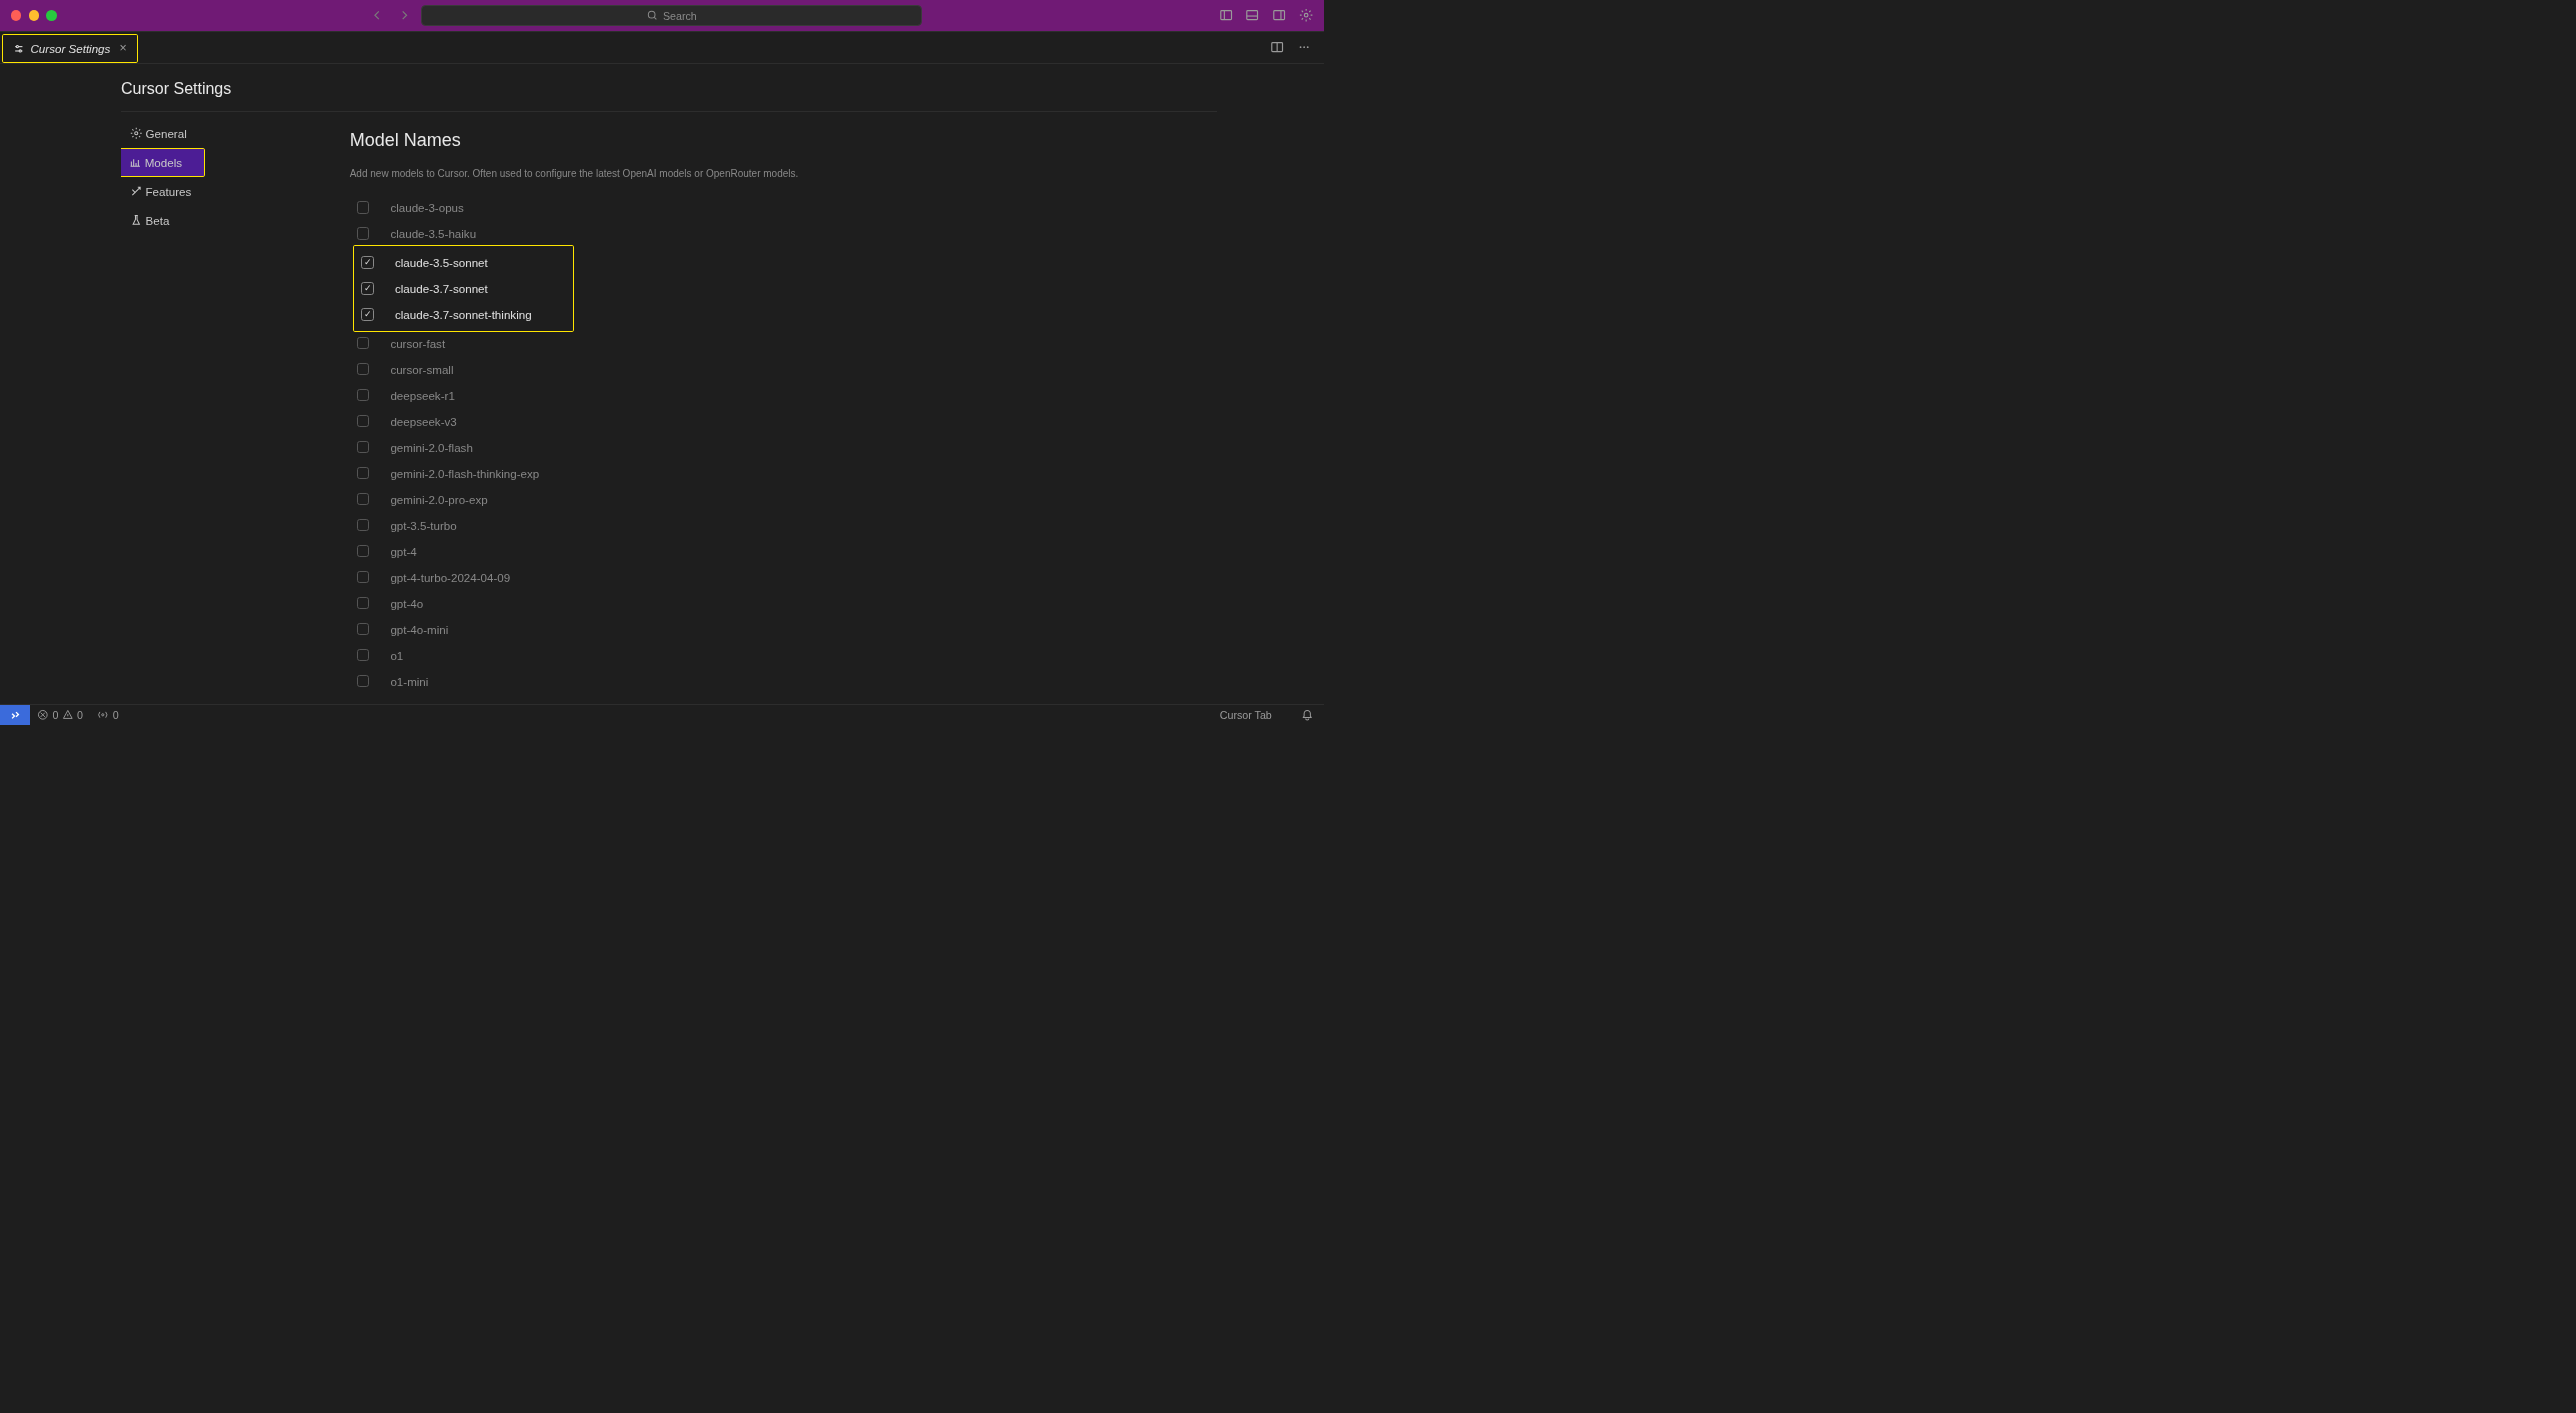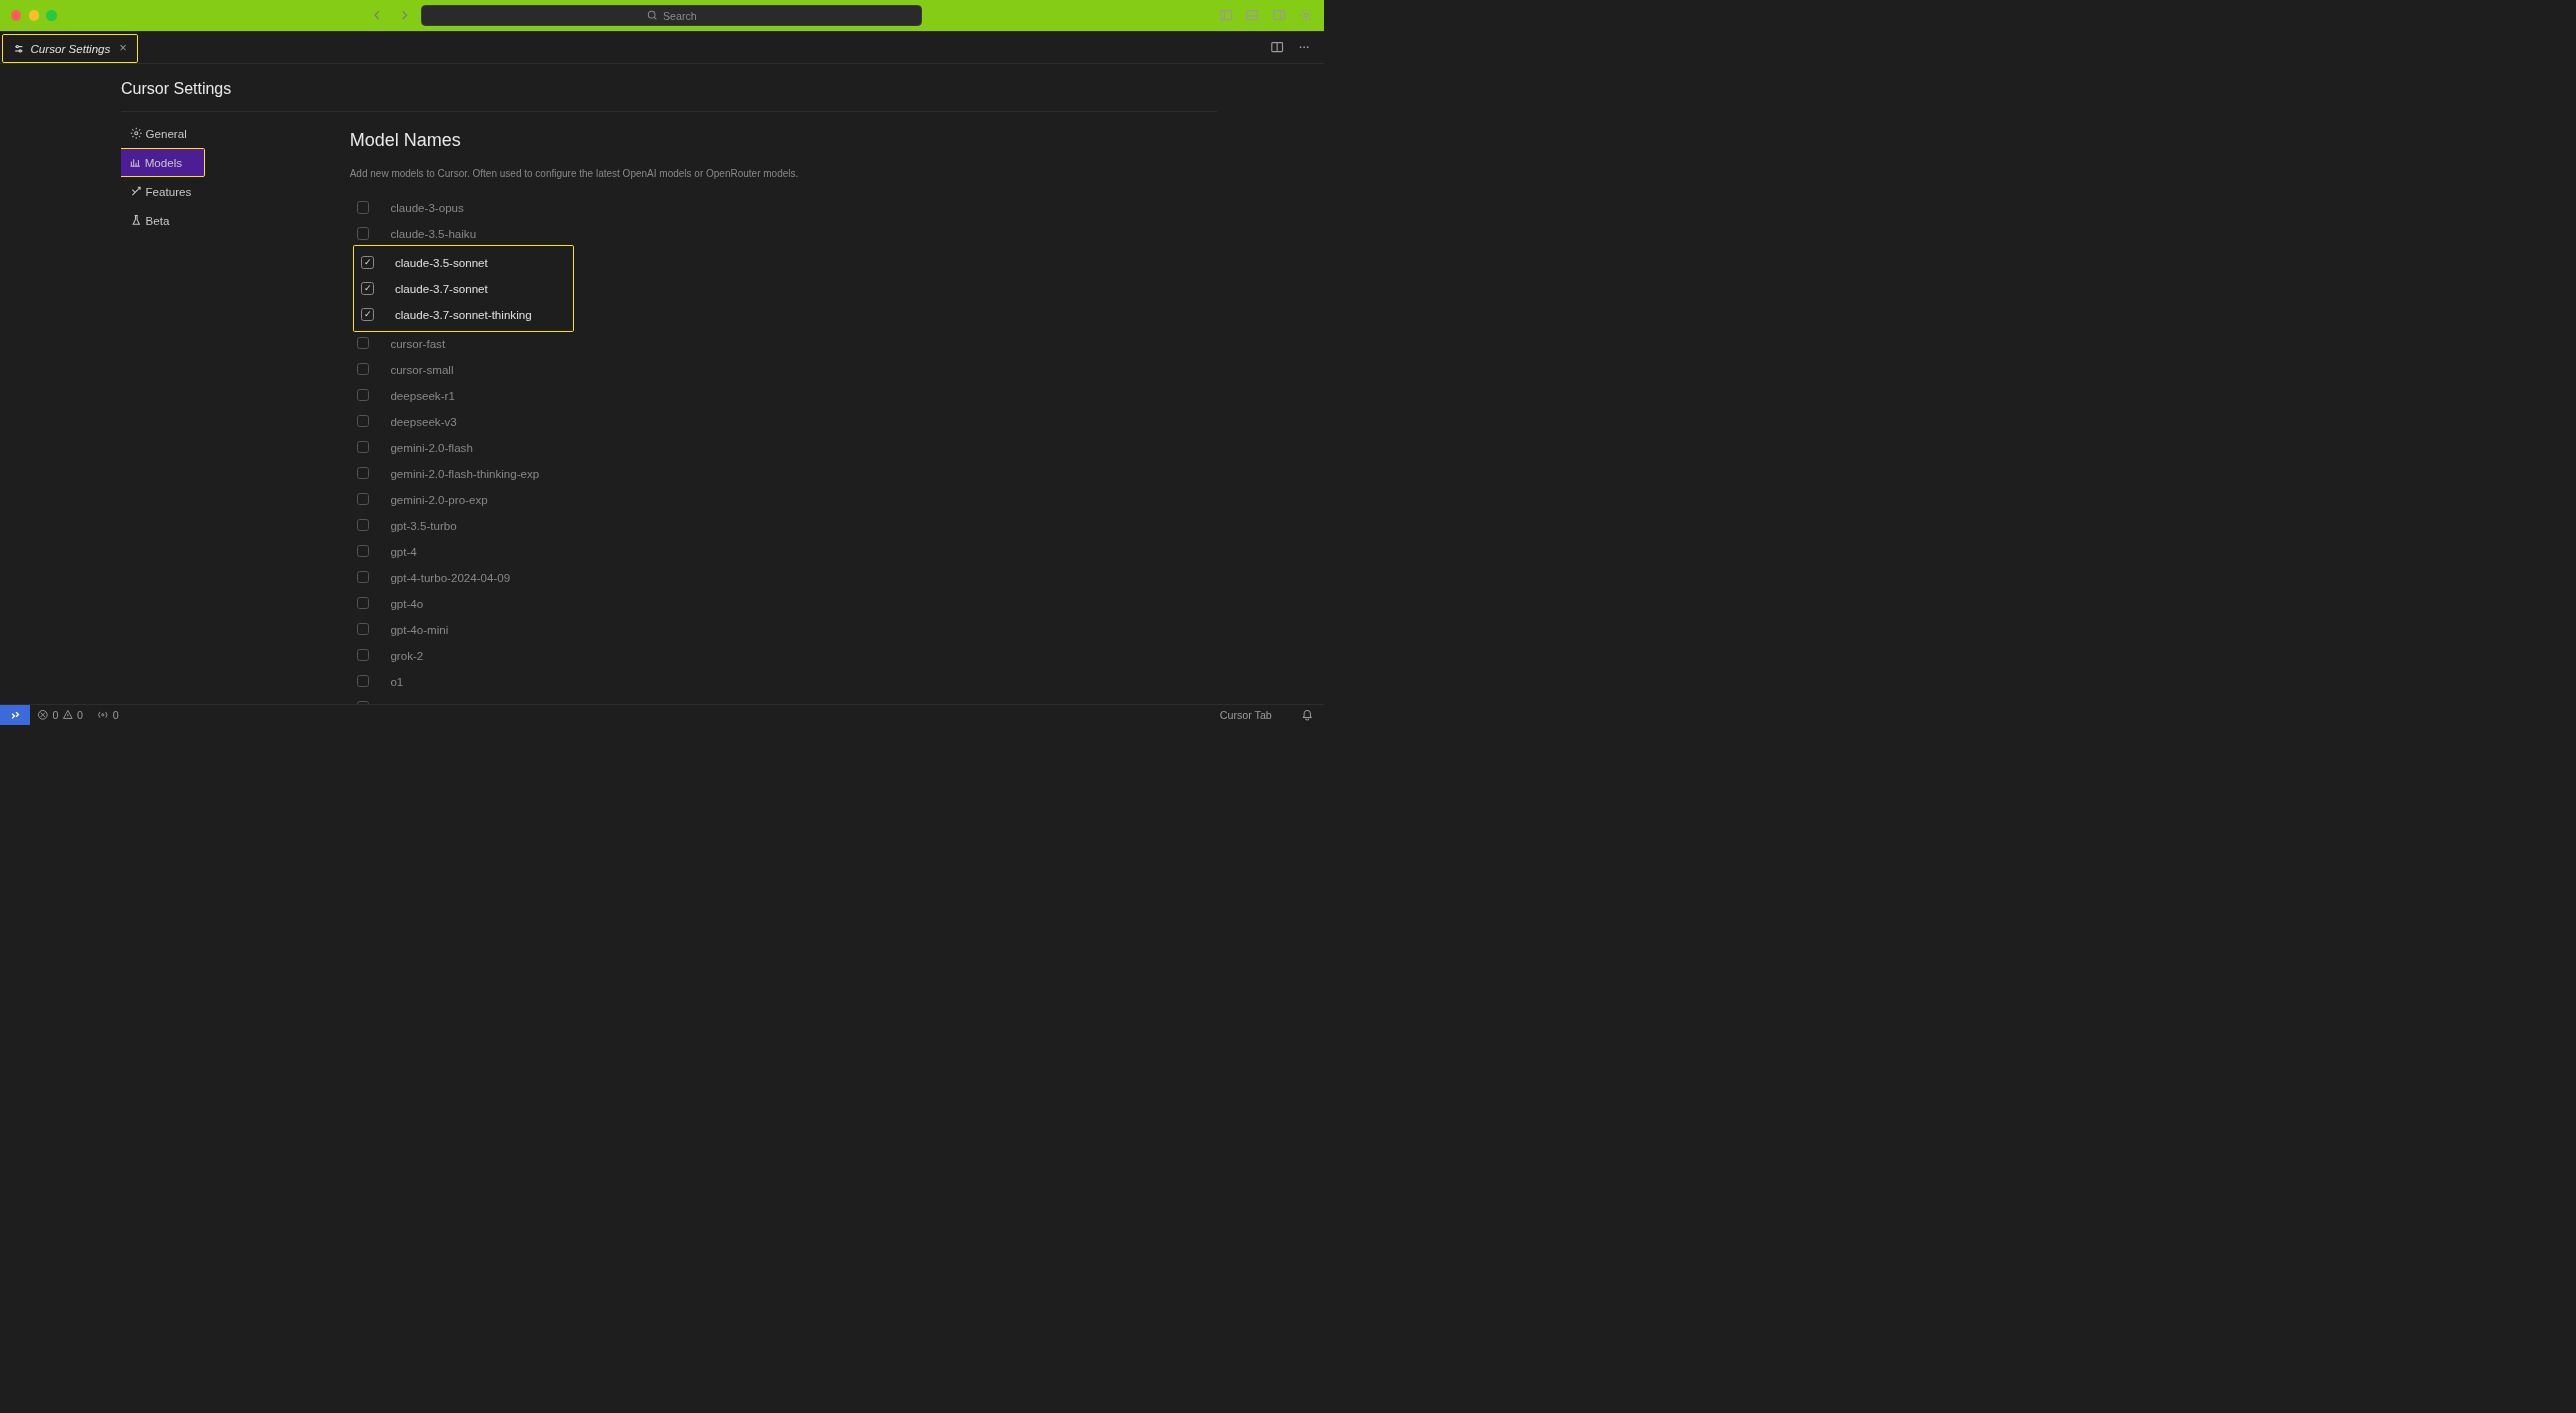--- a/index.html
+++ b/index.html
@@ -9,21 +9,21 @@
       color: #cccccc;
       width: 1324px;
       height: 725px;
       overflow: hidden;
       position: relative;
     }
     
     
     .titlebar {
       height: 32px;
-      background: #84cc16;
+      background: #701a75;
       display: flex;
       align-items: center;
       padding: 0 10.7px;
       border-bottom: 0.9px solid #2d2d2d;
     }
     .traffic-lights {
       display: flex;
       gap: 7.2px;
       margin-right: 18px;
     }
@@ -433,24 +433,20 @@
           <div class="model-item">
             <div class="checkbox"></div>
             <span class="model-label">gpt-4o</span>
           </div>
           <div class="model-item">
             <div class="checkbox"></div>
             <span class="model-label">gpt-4o-mini</span>
           </div>
           <div class="model-item">
             <div class="checkbox"></div>
-            <span class="model-label">grok-2</span>
-          </div>
-          <div class="model-item">
-            <div class="checkbox"></div>
             <span class="model-label">o1</span>
           </div>
           <div class="model-item">
             <div class="checkbox"></div>
             <span class="model-label">o1-mini</span>
           </div>
         </div>
     </div>
 
   </div>

